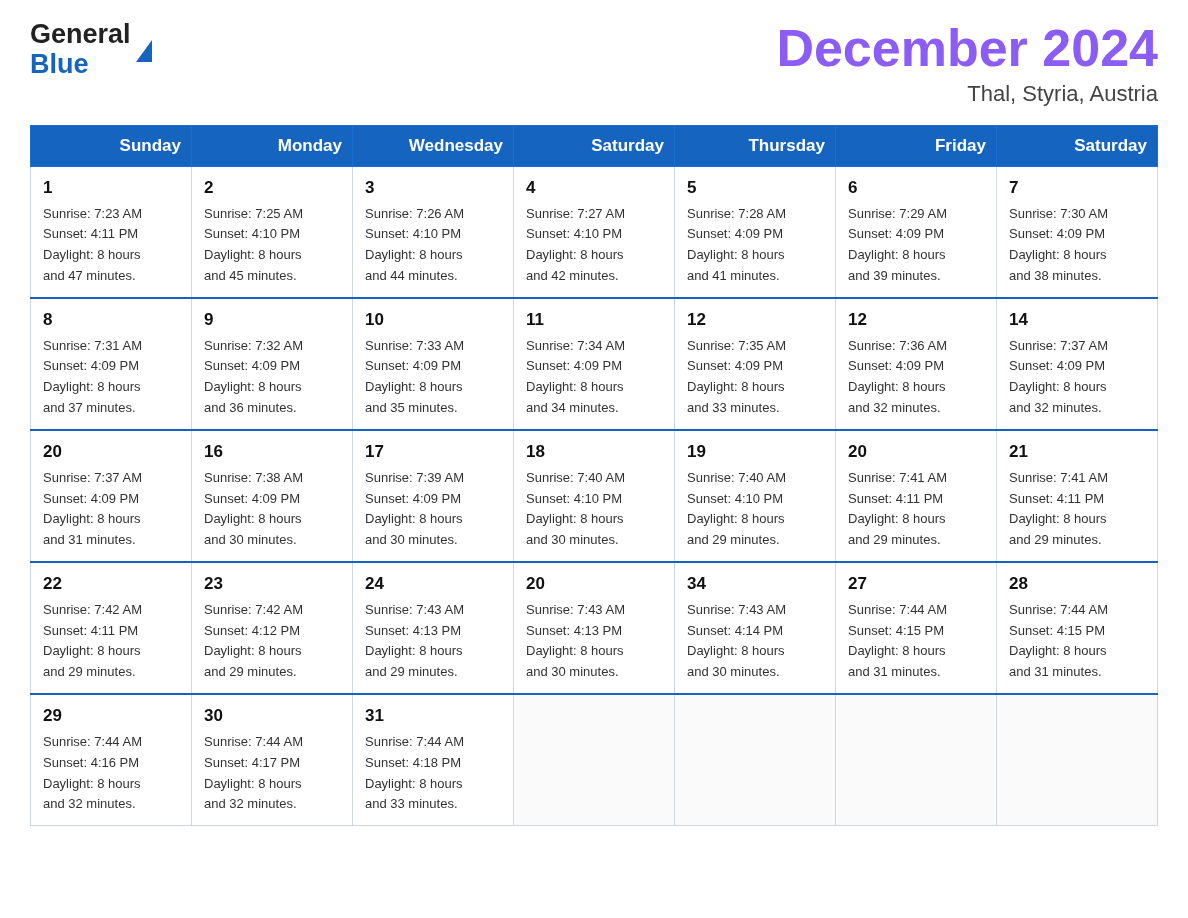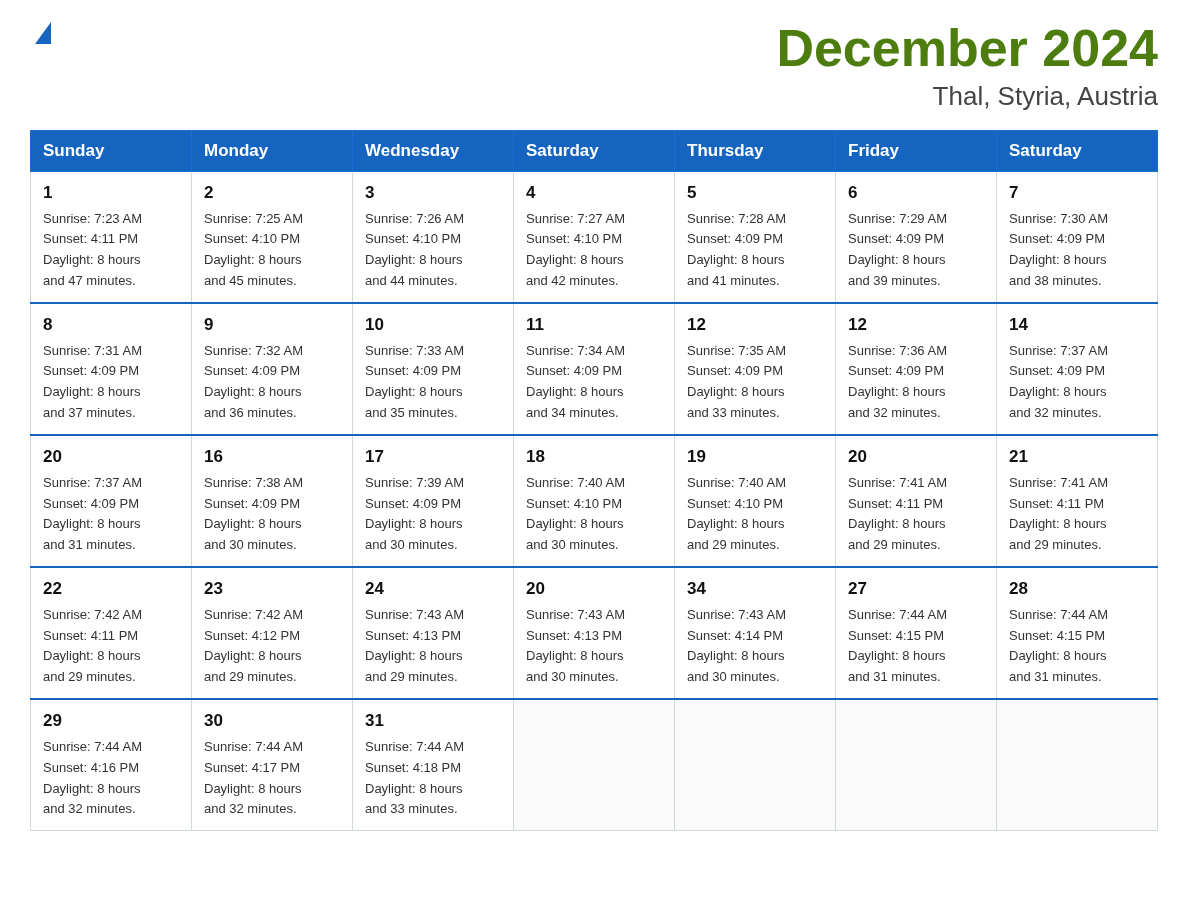--- a/index.html
+++ b/index.html
@@ -21,41 +21,41 @@
       display: flex;
       flex-direction: column;
       align-items: flex-start;
     }
     .title-block {
       text-align: right;
     }
     .title-block h1 {
       font-size: 52px;
       font-weight: 900;
-      color: #4d7c0f;
+      color: #8b5cf6;
       line-height: 1.1;
     }
     .title-block h2 {
-      font-size: 26px;
+      font-size: 22px;
       font-weight: 400;
       color: #444;
       margin-top: 4px;
     }
     .calendar {
       width: 100%;
       border-collapse: collapse;
       border: 1.5px solid #b0bec5;
     }
     .calendar thead tr th {
       background: #1565c0;
       color: #fff;
       font-size: 17px;
       font-weight: 600;
       padding: 10px 10px 10px 12px;
-      text-align: left;
+      text-align: right;
       border: 1px solid #1a6fd4;
     }
     .calendar tbody tr td {
       vertical-align: top;
       border: 1px solid #cfd8dc;
       padding: 8px 10px 10px 12px;
       width: 14.28%;
       font-size: 13.5px;
       line-height: 1.55;
       background: #fff;
@@ -95,20 +95,24 @@
       margin-left: 3px;
       margin-top: -4px;
     }
   </style>
 </head>
 <body>
 
 <div class="header">
   <div class="logo">
     <div class="logo-row">
+      <div class="logo-text-col">
+        <span style="font-size:27px;font-weight:bold;color:#222;line-height:1.1;">General</span>
+        <span style="font-size:27px;font-weight:bold;color:#1565c0;line-height:1.1;">Blue</span>
+      </div>
       <div style="display:flex;flex-direction:column;justify-content:flex-start;margin-left:2px;margin-top:6px;">
         <div class="logo-arrow"></div>
       </div>
     </div>
   </div>
   <div class="title-block">
     <h1>December 2024</h1>
     <h2>Thal, Styria, Austria</h2>
   </div>
 </div>

